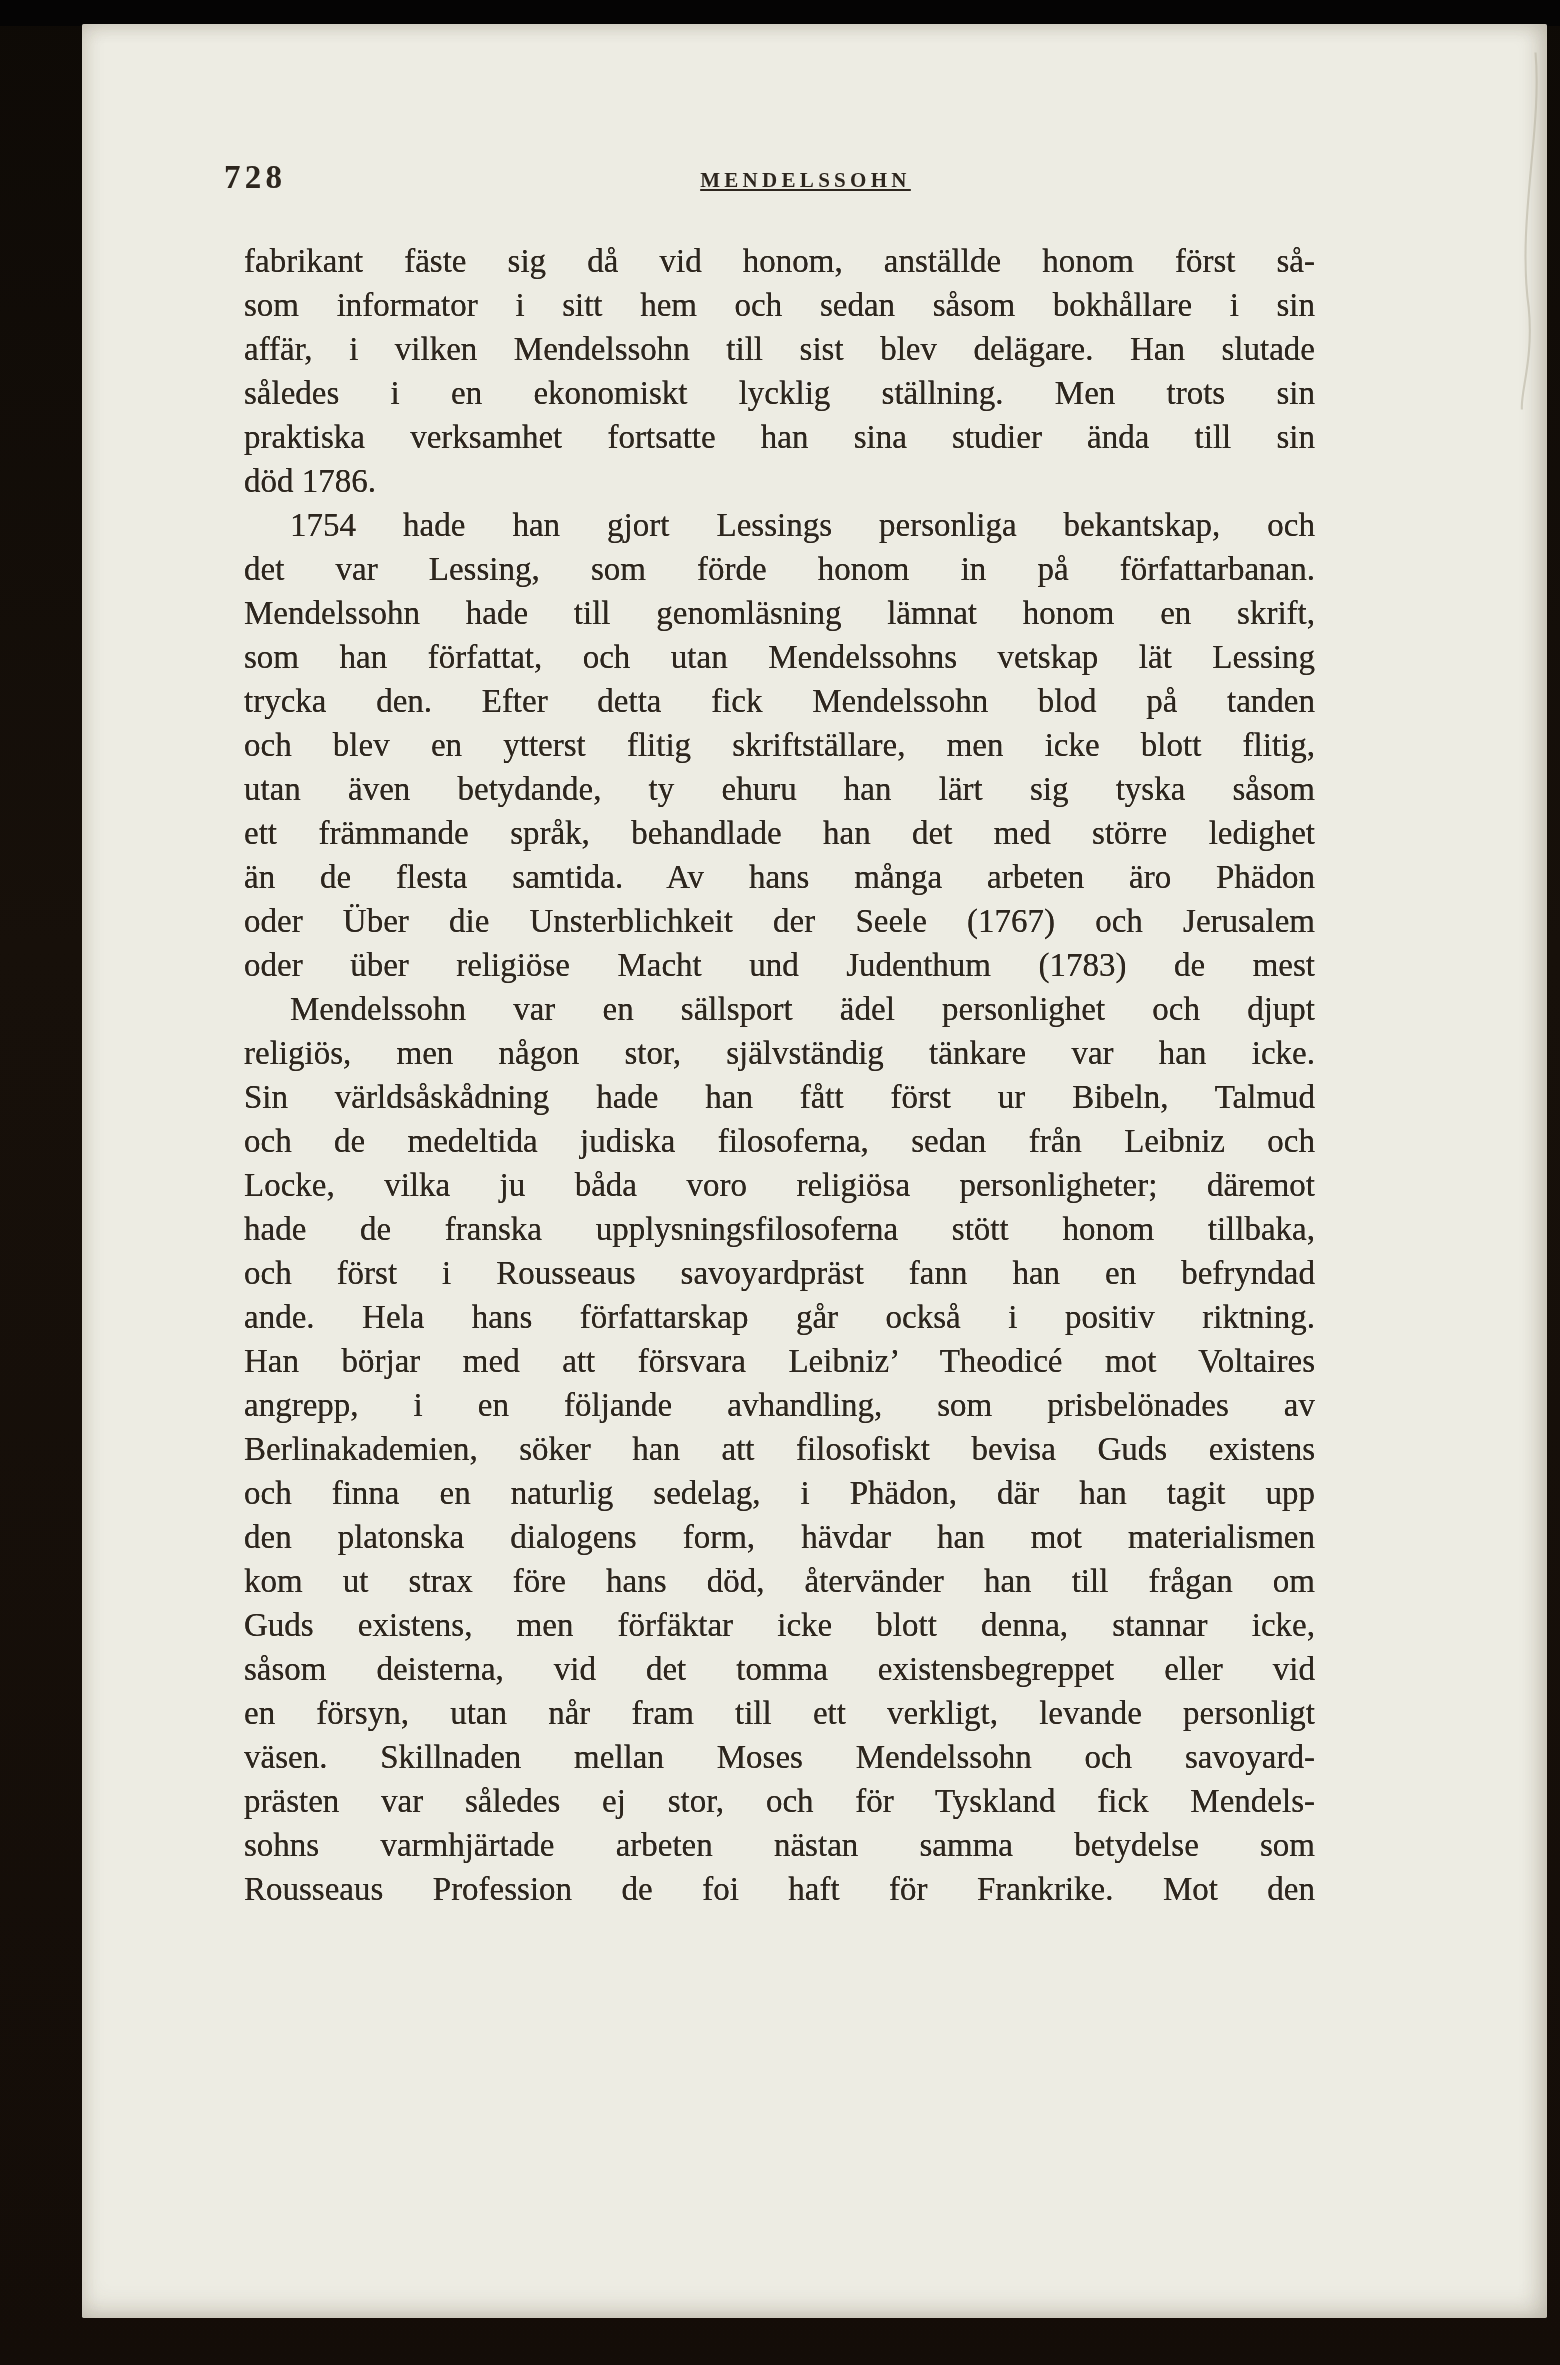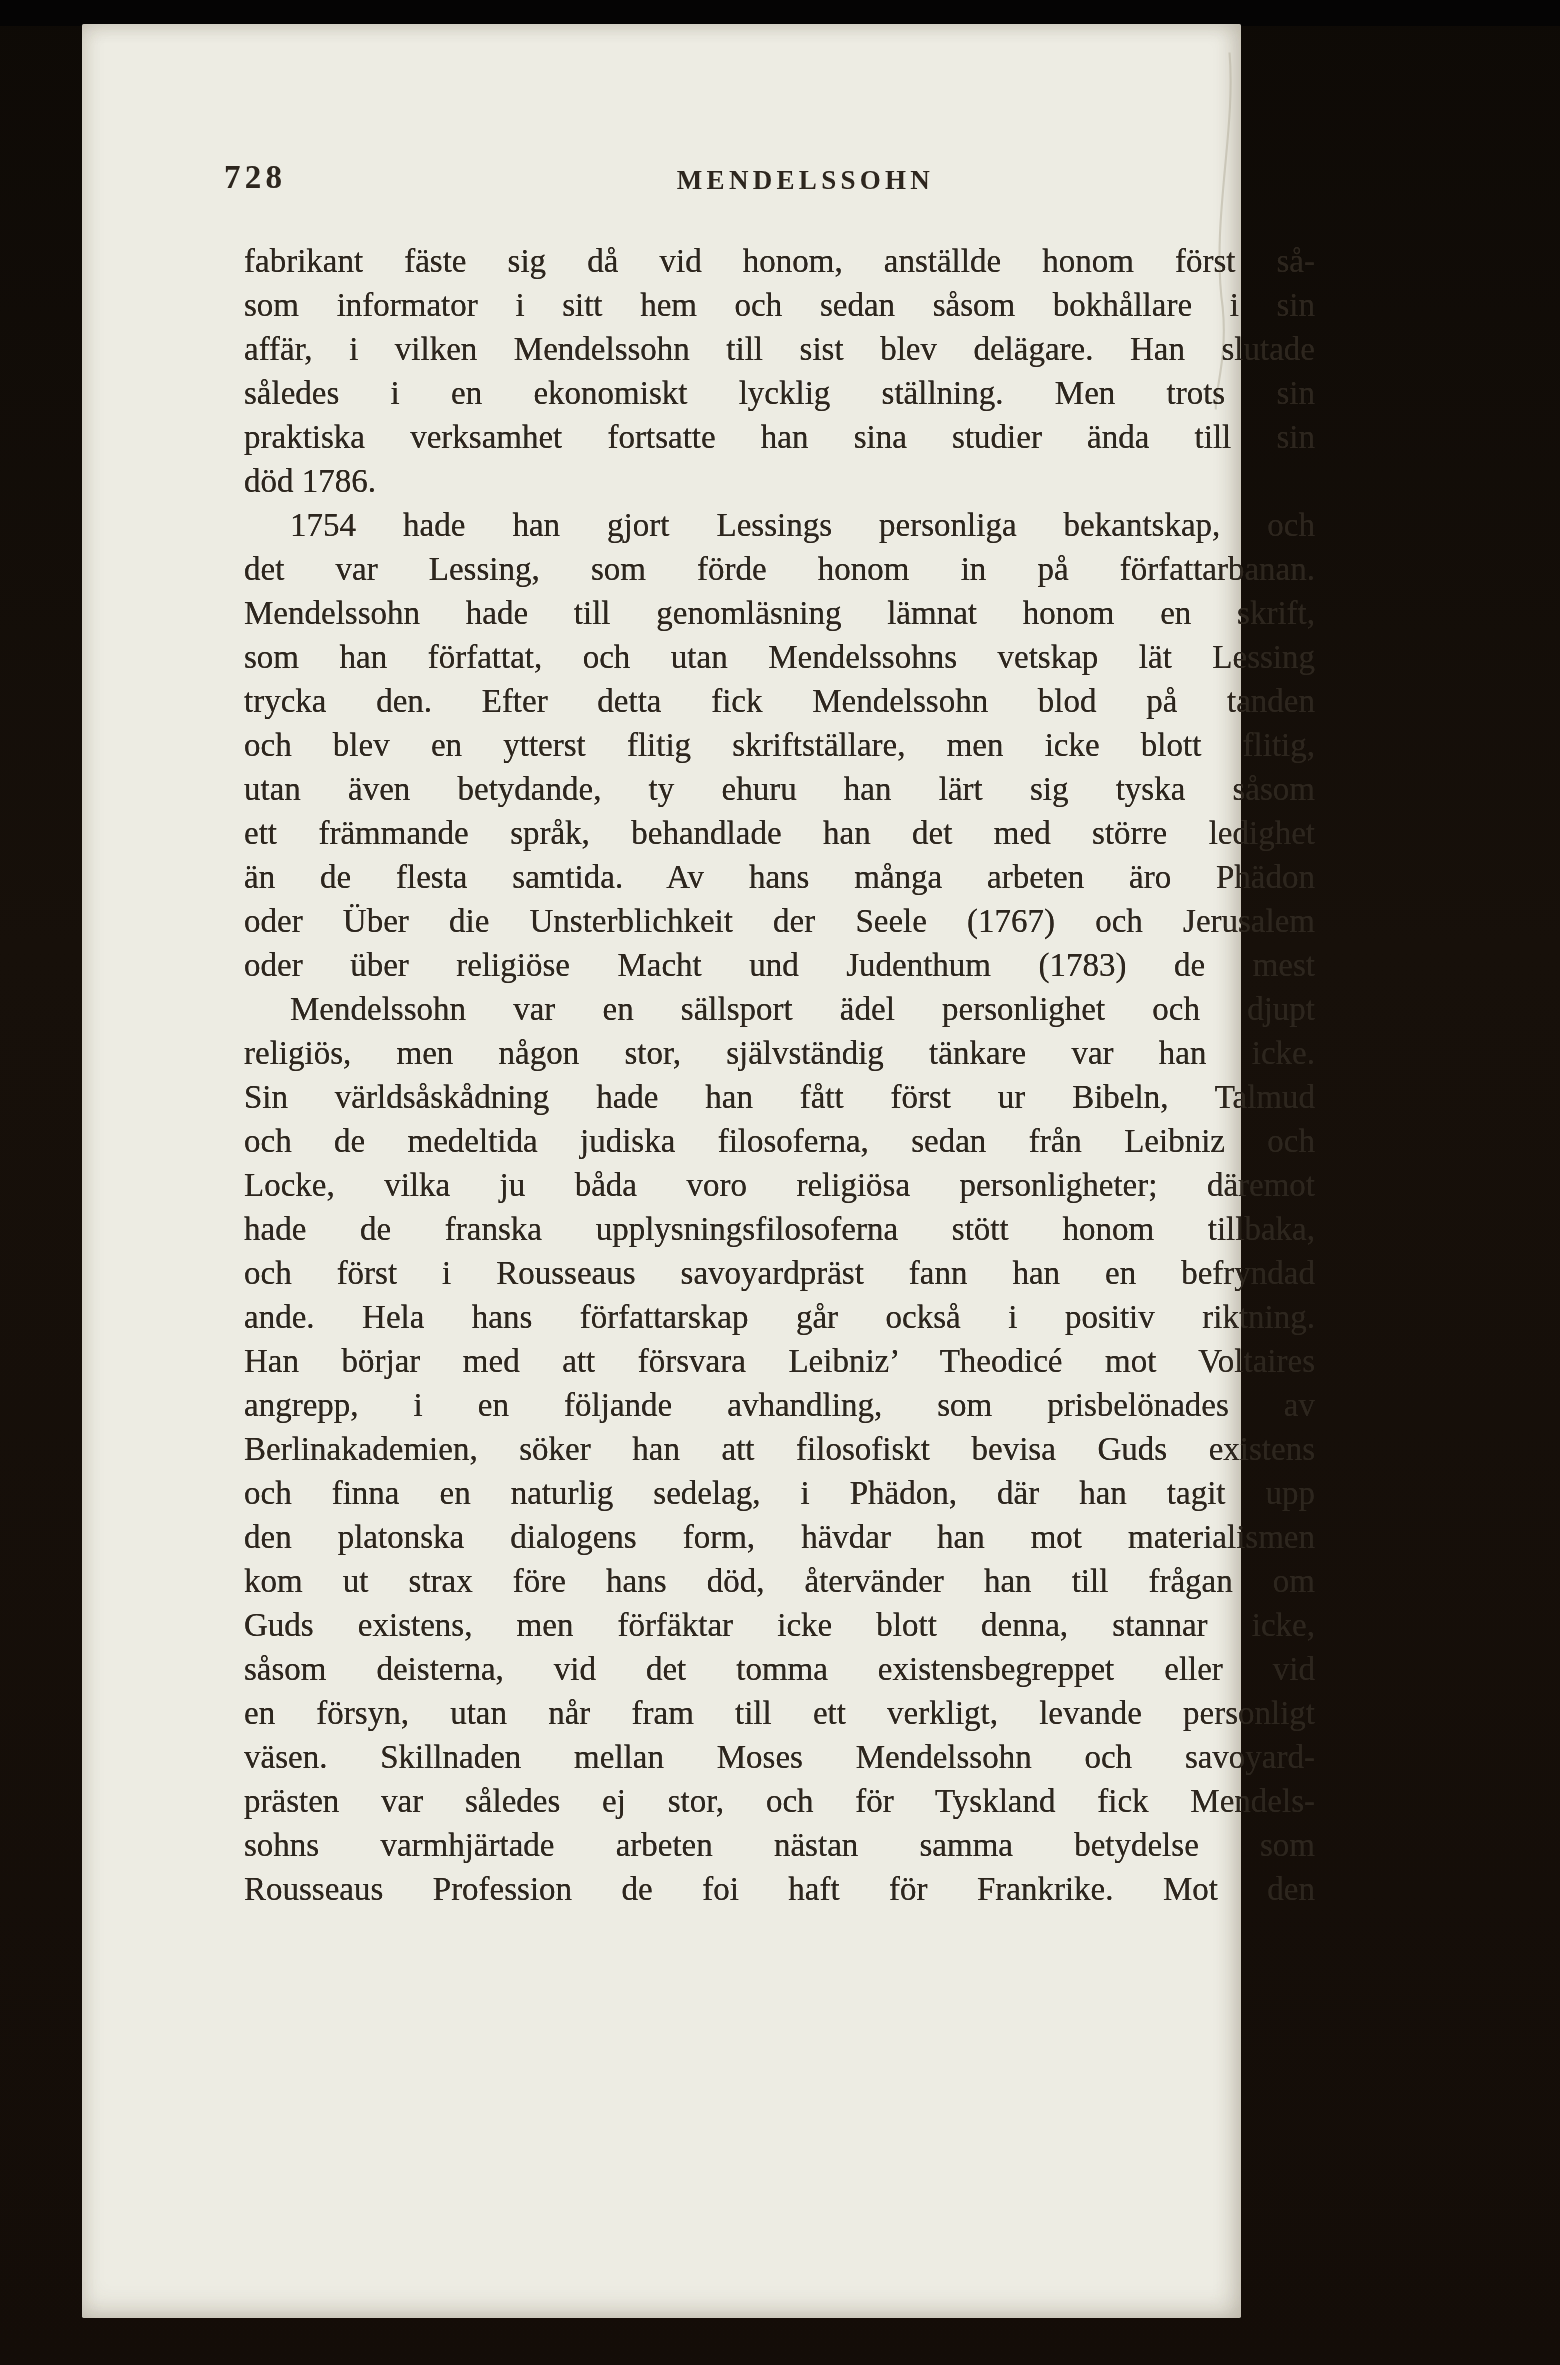--- a/index.html
+++ b/index.html
@@ -13,21 +13,21 @@
   }
   .top-bar {
     position: absolute;
     left: 0; top: 0;
     width: 100%; height: 26px;
     background: #050404;
   }
   .page {
     position: absolute;
     left: 82px; top: 24px;
-    width: 1159px; height: 2294px;
+    width: 1465px; height: 2294px;
     background: #edece3;
     border-radius: 1.7px;
     box-shadow:
       inset -8.6px 0 20.7px rgba(70, 58, 36, 0.18),
       inset 0 -10.3px 24px rgba(70, 58, 36, 0.12),
       inset 5.2px 5.2px 17px rgba(70, 58, 36, 0.06);
   }
   .crease {
     position: absolute;
     right: 3.4px; top: 26px;
@@ -47,24 +47,25 @@
     font-weight: 700;
     letter-spacing: 4.3px;
     line-height: 34px;
   }
   .running-title {
     position: absolute;
     left: 0; top: 2.6px;
     width: 100%;
     text-align: center;
     transform: translateX(36px);
-    font-size: 27px;
+    font-size: 21px;
     font-weight: 700;
     letter-spacing: 4.3px;
     line-height: 34px;
+    text-decoration: underline;
   }
   .text-block {
     position: absolute;
     left: 162px; top: 215px;
     width: 1071px;
     color: #2d261e;
     font-size: 33px;
     line-height: 44px;
     text-shadow: 0 0 0.5px currentColor;
   }

